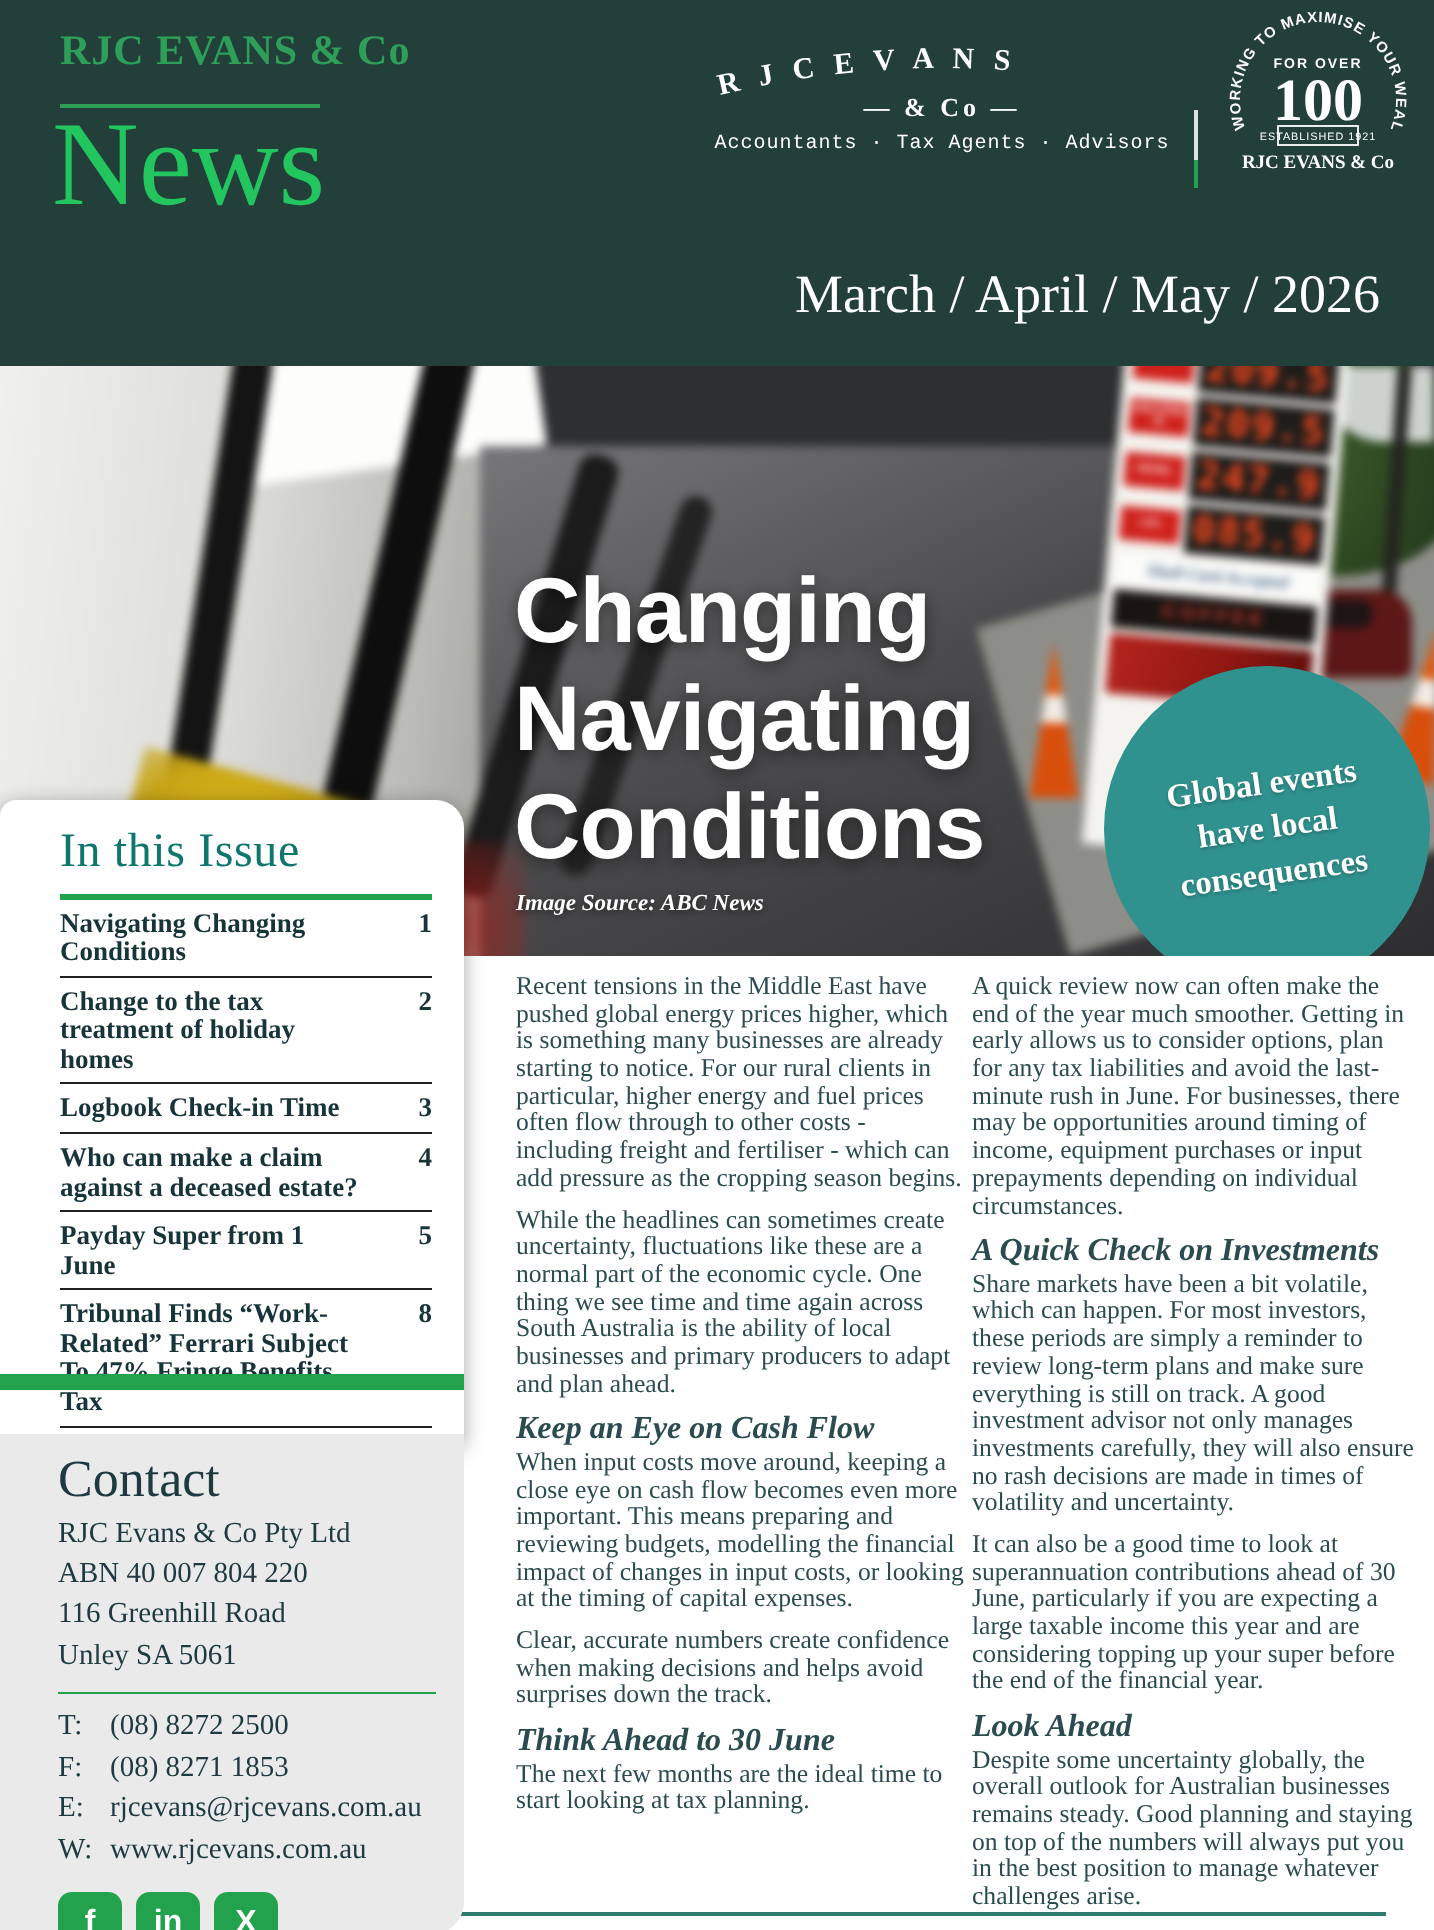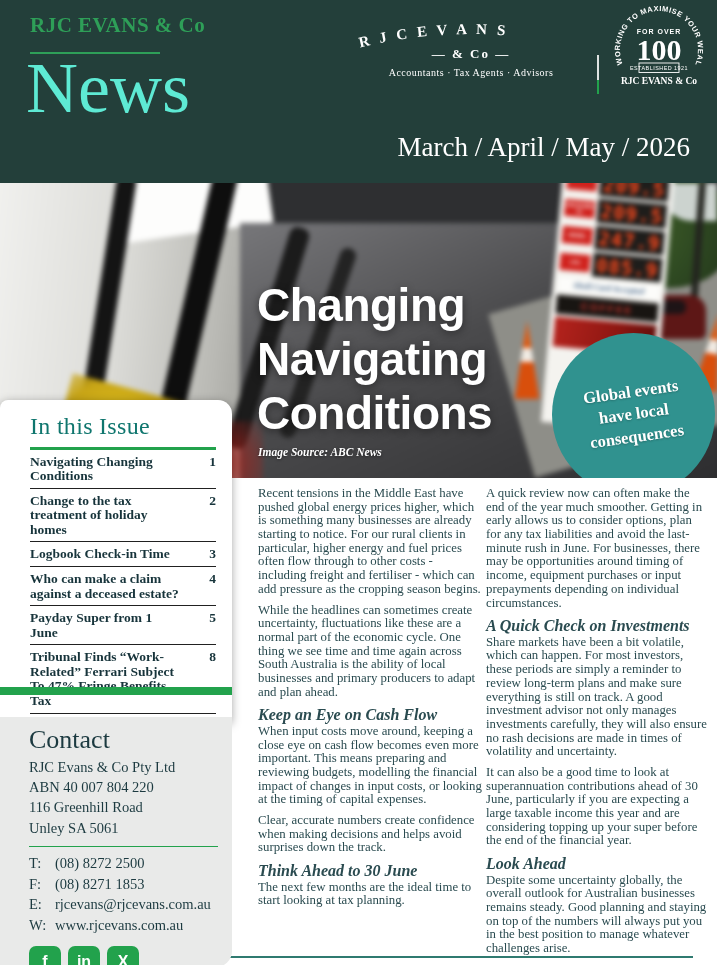--- a/index.html
+++ b/index.html
@@ -8,25 +8,25 @@
          font-family:"Liberation Serif", serif; margin:0 auto; }
 
   
   .header{ position:absolute; left:0; top:0; width:717px; height:183px; background:#233F3A; }
   .brand{ position:absolute; left:30px; top:13px; font-size:21px; font-weight:bold;
           color:#2E9F58; letter-spacing:.5px; }
   .brand-rule{ position:absolute; left:30px; top:52px; width:130px; height:2px; background:#2E9F58; }
   .centerlogo{ position:absolute; left:352px; top:14px; width:238px; text-align:center; color:#fff; }
   .centerlogo svg{ display:block; }
   .logo-co{ font-size:13px; font-weight:bold; letter-spacing:2px; margin-top:-8px; }
-  .logo-tagline{ font-family:Liberation Serif, serif; font-size:10px; letter-spacing:.5px; margin-top:5px; }
+  .logo-tagline{ font-family:Liberation Mono, monospace; font-size:10px; letter-spacing:.5px; margin-top:5px; }
   .logo-divider-w{ position:absolute; left:597px; top:55px; width:2px; height:25px; background:rgba(255,255,255,.85); }
   .logo-divider-g{ position:absolute; left:597px; top:80px; width:2px; height:14px; background:#22A24C; }
   .badge{ position:absolute; left:612px; top:1px; width:94px; height:94px; }
-  .masthead{ position:absolute; left:26px; top:52px; font-size:72px; color:#5eead4; line-height:1; }
+  .masthead{ position:absolute; left:26px; top:52px; font-size:60px; color:#22c55e; line-height:1; }
   .issue-date{ position:absolute; right:27px; top:132px; font-size:27px; color:#ffffff; }
 
   
   .hero{ position:absolute; left:0; top:183px; width:717px; height:295px; background:#2e2f31; overflow:hidden; }
   .photo{ position:absolute; inset:0; filter:blur(2.5px); }
   .pump-panel{ position:absolute; left:-14px; top:-14px; width:290px; height:330px;
       background:linear-gradient(100deg,#f4f4f2 0%,#dcdcd8 45%,#b9b9b4 75%,#8f8f8a 100%); transform:rotate(-4deg); }
   .panel-band{ position:absolute; left:120px; top:-10px; width:150px; height:60px; background:#fdfdfc; transform:rotate(-8deg); }
   .hose{ position:absolute; background:#141414; border-radius:8px; }
   .hose1{ left:98px; top:-10px; width:20px; height:250px; transform:rotate(9deg); }

